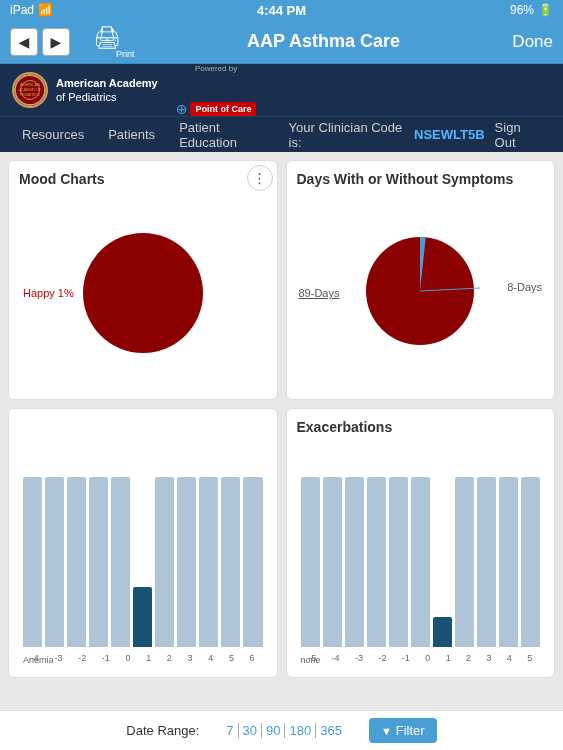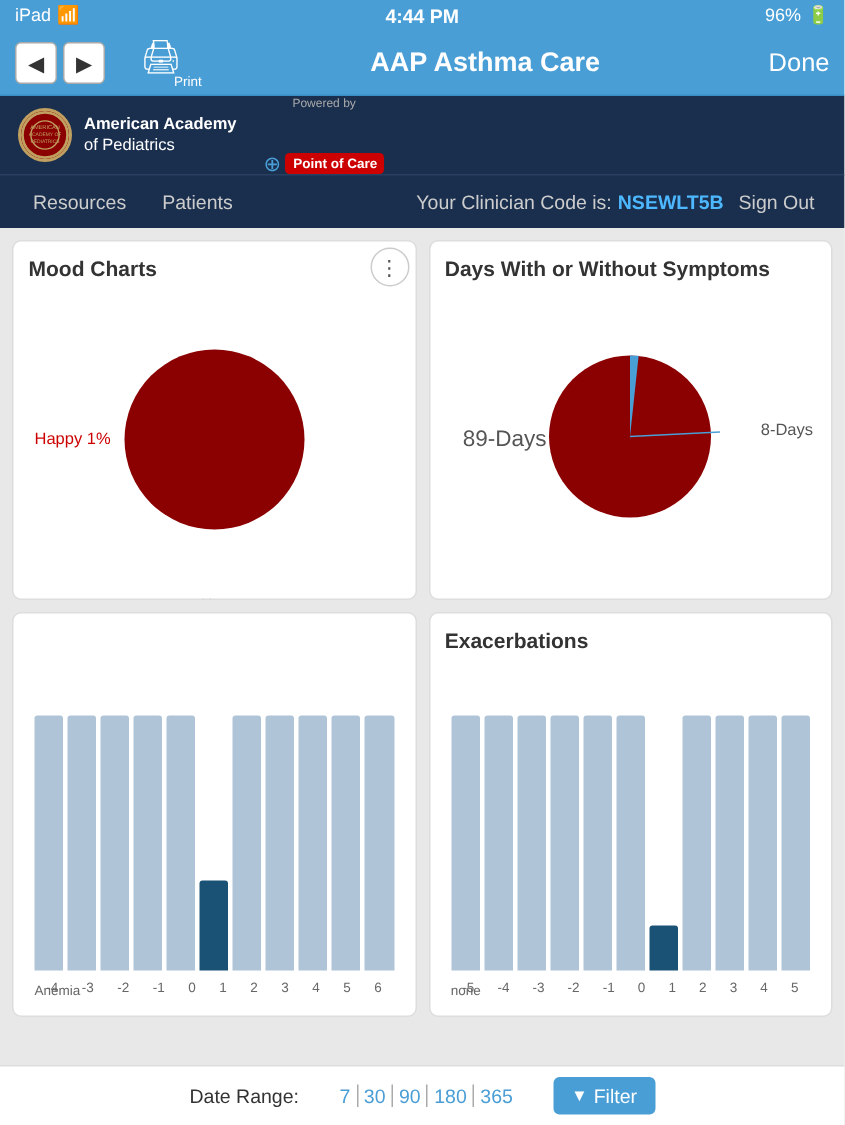--- a/index.html
+++ b/index.html
@@ -235,25 +235,26 @@
 
     
     .symptoms-chart-body {
       position: relative;
       width: 100%;
       flex: 1;
       display: flex; align-items: center; justify-content: center;
     }
     .days-89-label {
       position: absolute;
-      left: 12px;
+      left: 2px;
       top: 50%;
       transform: translateY(-50%);
-      font-size: 15px;
+      font-size: 11px;
       color: #555;
+      text-decoration: underline;
     }
     .days-1-label {
       position: absolute;
       right: 2px;
       top: 44%;
       font-size: 11px;
       color: #555;
     }
     .symptoms-legend {
       font-size: 9px;
@@ -394,20 +395,21 @@
         <span style="color:#4a9ed6;font-size:14px;">⊕</span>
         <span class="point-of-care">Point of Care</span>
       </div>
     </div>
   </div>
 </div>
 
 <div class="nav-bar">
   <span class="nav-item">Resources</span>
   <span class="nav-item">Patients</span>
+  <span class="nav-item">Patient Education</span>
   <div class="clinician-code">
     <span>Your Clinician Code is:</span>
     <span class="code-value">NSEWLT5B</span>
   </div>
   <span class="sign-out">Sign Out</span>
 </div>
 
 <div class="main-content">
 
   <div class="chart-card">

